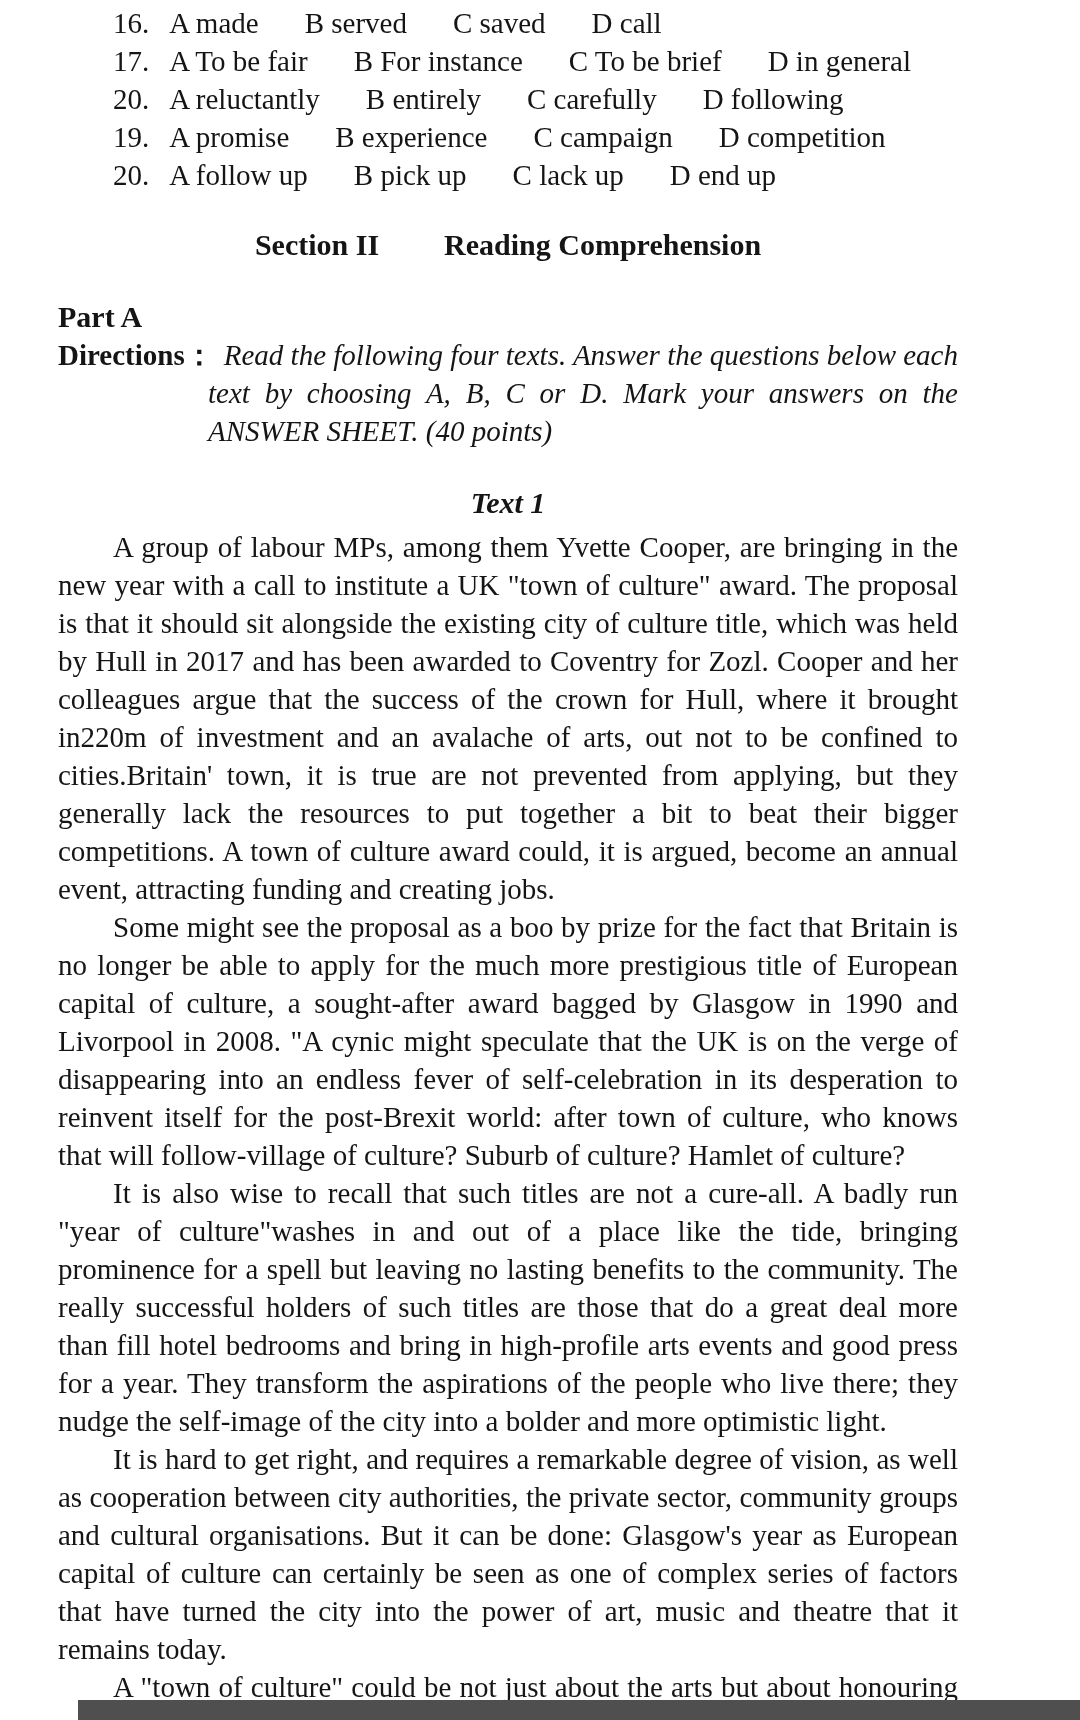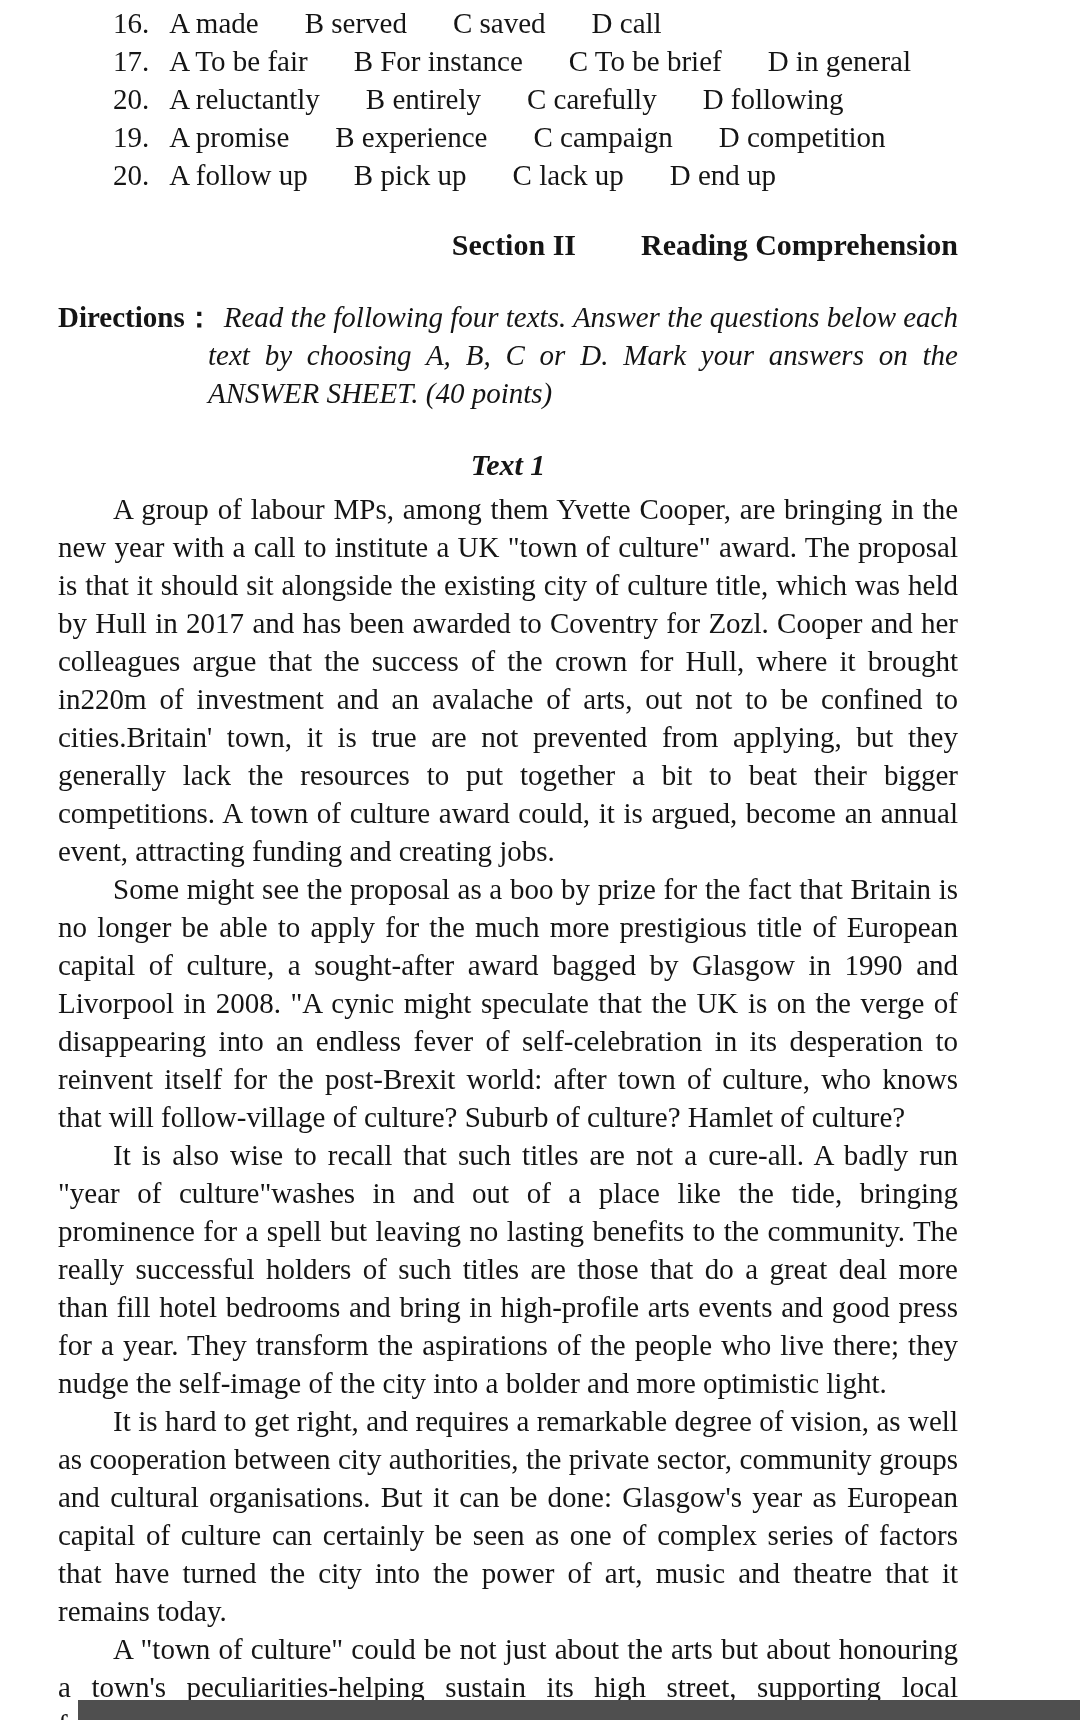--- a/index.html
+++ b/index.html
@@ -25,21 +25,21 @@
     display: flex;
     white-space: nowrap;
   }
   .q-num { margin-right: 20px; }
   .q-opt { margin-right: 46px; }
   .q-opt:last-child { margin-right: 0; }
 
   
   .section-heading {
     display: flex;
-    justify-content: flex-end;
+    justify-content: center;
     gap: 65px;
     font-weight: bold;
     font-size: 30px;
     margin-top: 32px;
     margin-bottom: 34px;
   }
 
   
   .part-label {
     font-weight: bold;
@@ -130,20 +130,21 @@
       <span class="q-opt">D end up</span>
     </div>
 
   </div>
 
   <div class="section-heading">
     <span>Section II</span>
     <span>Reading Comprehension</span>
   </div>
 
+  <div class="part-label">Part A</div>
 
   <div class="directions">
     <span class="dir-label">Directions：</span><span class="dir-text">Read the following four texts. Answer the questions below each text by choosing A, B, C or D. Mark your answers on the ANSWER SHEET. (40 points)</span>
   </div>
 
   <div class="text-heading">Text 1</div>
 
   <div class="body-text">
     <p>A group of labour MPs, among them Yvette Cooper, are bringing in the new year with a call to institute a UK "town of culture" award. The proposal is that it should sit alongside the existing city of culture title, which was held by Hull in 2017 and has been awarded to Coventry for Zozl. Cooper and her colleagues argue that the success of the crown for Hull, where it brought in220m of investment and an avalache of arts, out not to be confined to cities.Britain' town, it is true are not prevented from applying, but they generally lack the resources to put together a bit to beat their bigger competitions. A town of culture award could, it is argued, become an annual event, attracting funding and creating jobs.</p>
     <p>Some might see the proposal as a boo by prize for the fact that Britain is no longer be able to apply for the much more prestigious title of European capital of culture, a sought-after award bagged by Glasgow in 1990 and Livorpool in 2008. "A cynic might speculate that the UK is on the verge of disappearing into an endless fever of self-celebration in its desperation to reinvent itself for the post-Brexit world: after town of culture, who knows that will follow-village of culture? Suburb of culture? Hamlet of culture?</p>

